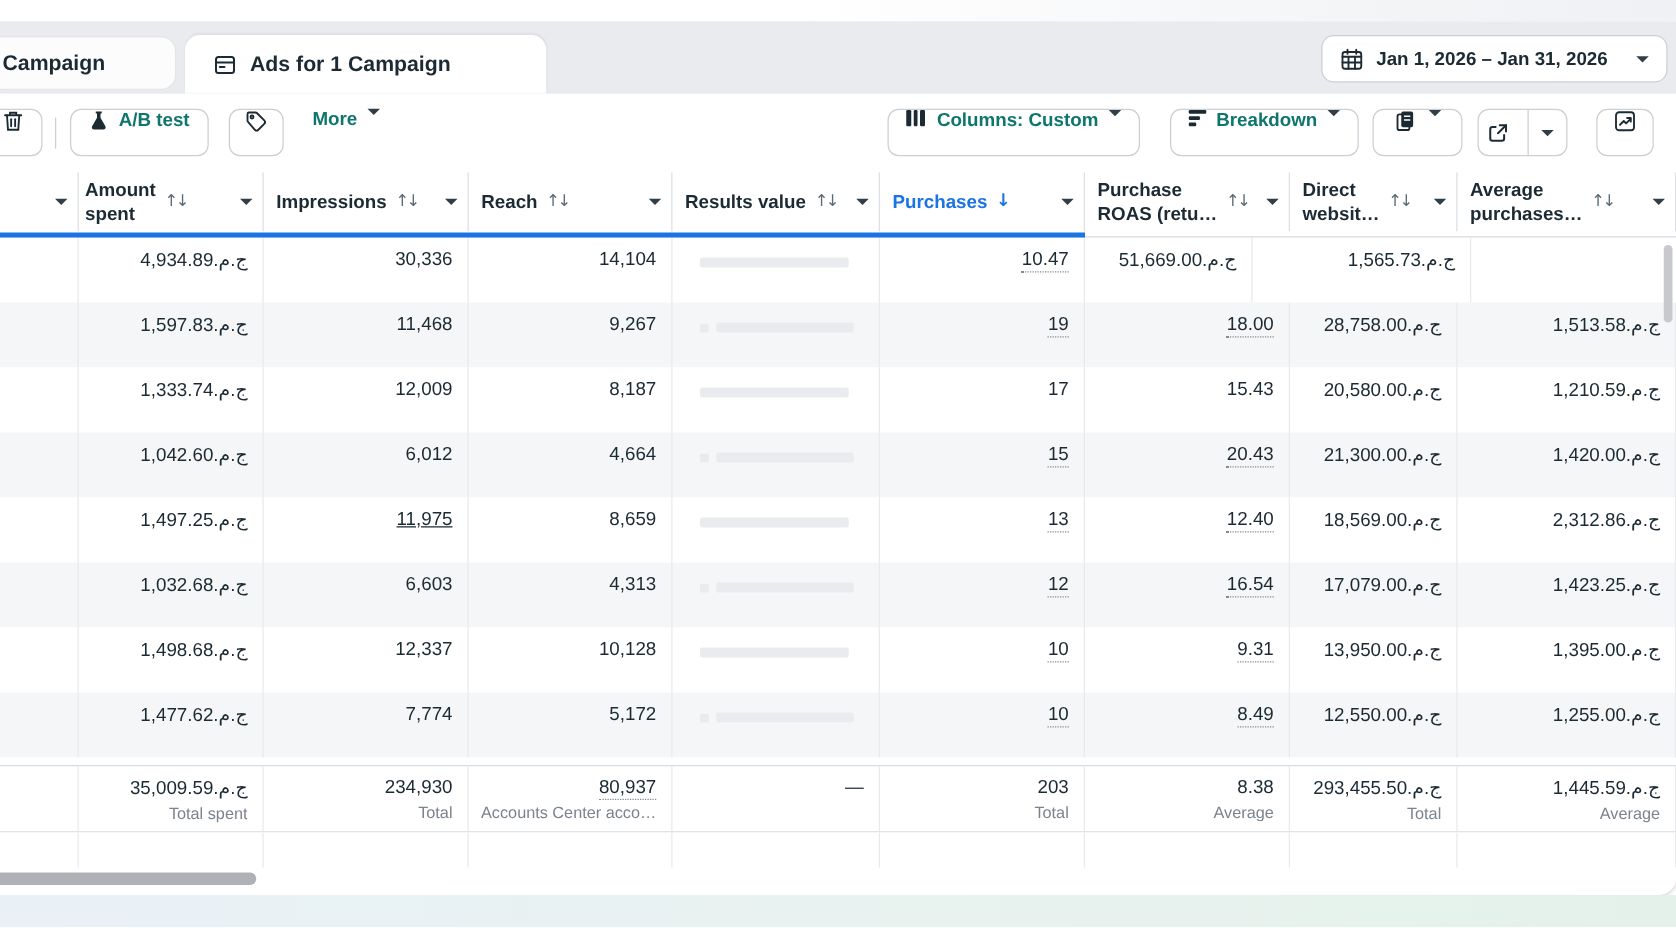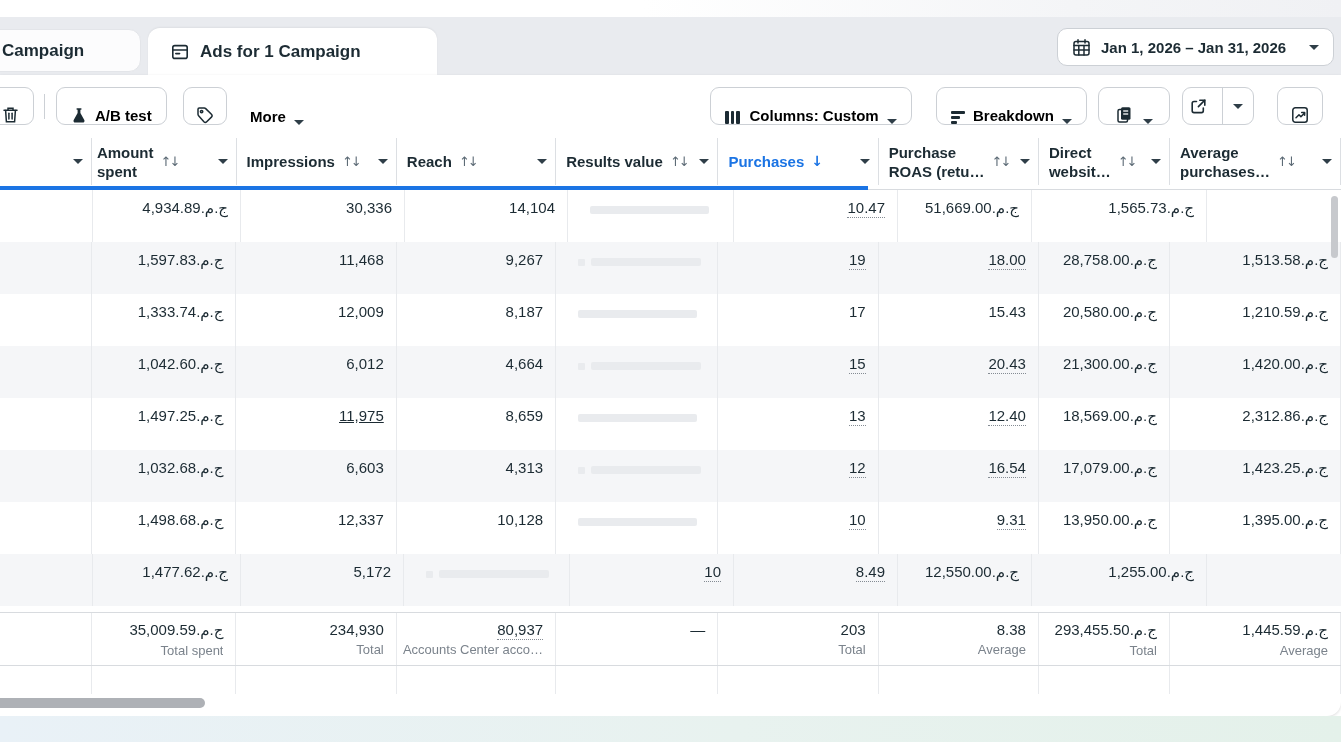--- a/index.html
+++ b/index.html
@@ -24,23 +24,23 @@
     display:flex; align-items:center; gap:10px; padding:0 14px;
     font-size:15px; font-weight:bold; color:#1c2b33; cursor:pointer; }
   .date-btn .caret { margin-left:auto; }
 
   
   .card { position:absolute; left:0; top:75px; width:1341px; height:641px; background:#fff;
     border-radius:0 0 14px 0; box-shadow:0 1px 3px rgba(0,0,0,.14); }
 
   
   .toolbar { position:absolute; left:0; top:0; width:100%; height:63px; background:#fff; }
-  .btn { position:absolute; top:12px; display:flex; align-items:flex-end; justify-content:center;
+  .btn { position:absolute; top:12px; display:flex; align-items:flex-start; justify-content:center;
     gap:8px; height:38px; border:1px solid #ccd0d5; border-radius:9px; background:#fff;
-    font-size:15px; font-weight:bold; color:#000000; padding:0 14px; cursor:pointer; }
+    font-size:15px; font-weight:bold; color:#0f766e; padding:0 14px; cursor:pointer; }
   .btn.borderless { border:none; }
   .toolbar-divider { position:absolute; left:44px; top:19px; width:1px; height:25px; background:#ccd0d5; }
   .btn-trash { left:-14px; width:48px; padding:0; }
   .btn-ab { left:56px; }
   .btn-tag { left:183px; width:44px; padding:0; }
   .btn-more { left:236px; }
   .btn-columns { left:710px; }
   .btn-breakdown { left:936px; }
   .btn-report { left:1098px; width:72px; padding:0 12px; gap:10px; }
   .btn-export { left:1182px; width:72px; padding:0; }
@@ -52,21 +52,21 @@
     border-top:5px solid #2f3e48; display:inline-block; }
 
   
   .ic { display:inline-flex; }
   .colbars span { display:inline-block; width:3.5px; height:13px; background:#1c2b33; border-radius:1px; margin-right:2px; }
   .bdown { display:inline-flex; flex-direction:column; gap:2px; }
   .bdown span { display:block; height:3px; background:#1c2b33; border-radius:1px; }
 
   
   .table { position:absolute; left:0; top:63px; width:1341px; }
-  .tr { display:flex;padding-left:30px; }
+  .tr { display:flex; }
   .thead { height:52px; position:relative; border-bottom:1px solid #d8dbdf; }
   .th { position:relative; display:flex; align-items:center; height:47px;
     padding:0 8px 0 10px; border-right:1px solid #dcdfe3;
     font-size:15px; font-weight:bold; color:#1c2b33; line-height:19px; cursor:pointer; overflow:hidden; }
   .h-label { display:flex; flex-direction:column; white-space:nowrap; }
   .clip-left { margin-left:-5px; }
   .sort-arrows { font-family:"DejaVu Sans",sans-serif; font-size:13px; color:#5c6a75;
     letter-spacing:-2px; margin-left:7px; font-weight:normal; white-space:nowrap; }
   .sorted .h-label { color:#1b74e4; }
   .sorted-arrow { font-family:"DejaVu Sans",sans-serif; font-size:14px; color:#1b74e4; margin-left:7px; font-weight:bold; }
@@ -399,20 +399,21 @@
             </div>
           </div>
           <div class="td" style="width: 164px;"><span class="dotted">10</span></div>
           <div class="td" style="width: 164px;"><span class="dotted">9.31</span></div>
           <div class="td" style="width: 134px;"><span class="cur">13,950.00.م.ج</span></div>
           <div class="td" style="width: 175px;"><span class="cur">1,395.00.م.ج</span></div>
         </div>
         <div class="tr data stripe">
           <div class="td" style="width: 63px;"></div>
           <div class="td" style="width: 148px;"><span class="cur">1,477.62.م.ج</span></div>
+          <div class="td" style="width: 164px;"><span>7,774</span></div>
           <div class="td" style="width: 163px;"><span>5,172</span></div>
           <div class="td" style="width: 166px;">
             <div class="ph-wrap">
               <div class="ph-sq"></div>
               <div class="ph-bar" style="width: 110px;"></div>
             </div>
           </div>
           <div class="td" style="width: 164px;"><span class="dotted">10</span></div>
           <div class="td" style="width: 164px;"><span class="dotted">8.49</span></div>
           <div class="td" style="width: 134px;"><span class="cur">12,550.00.م.ج</span></div>

